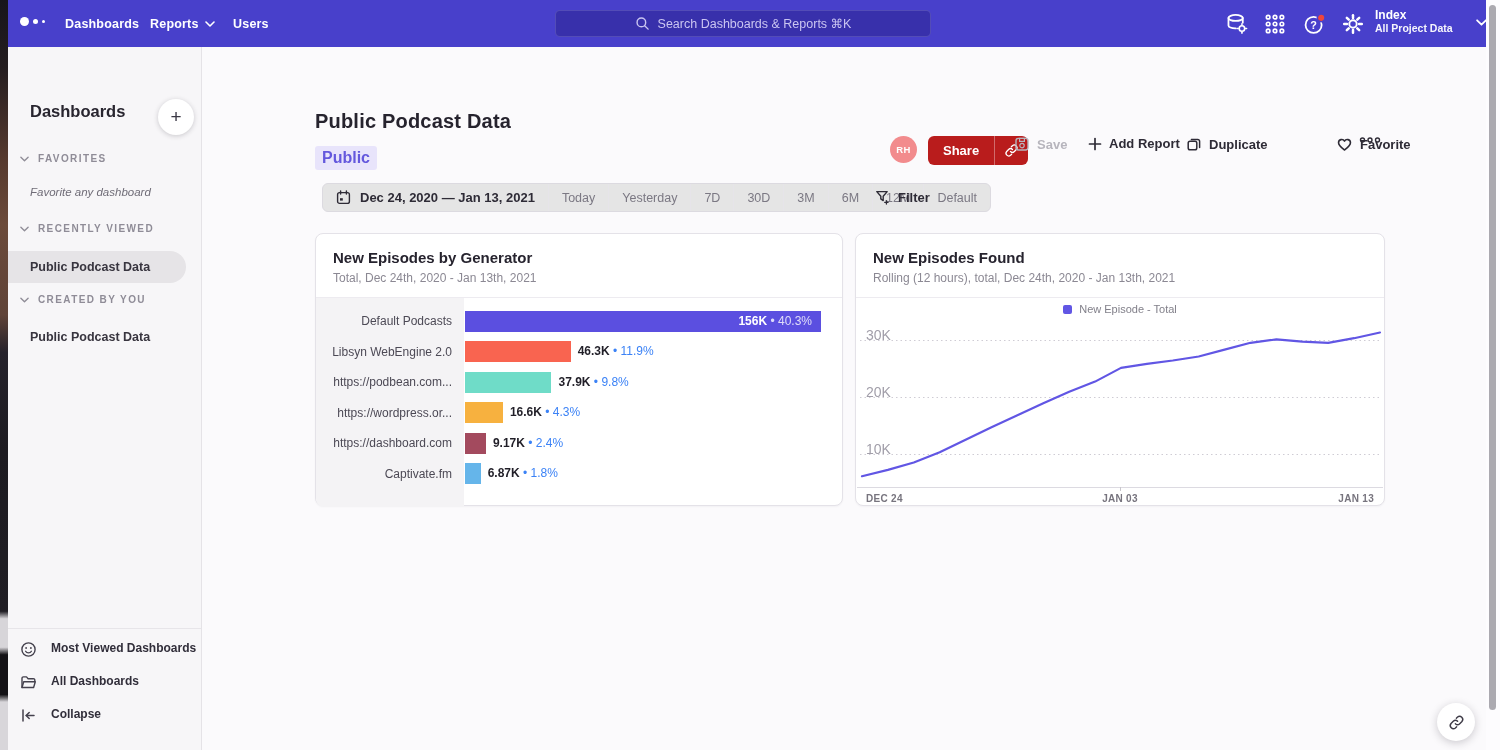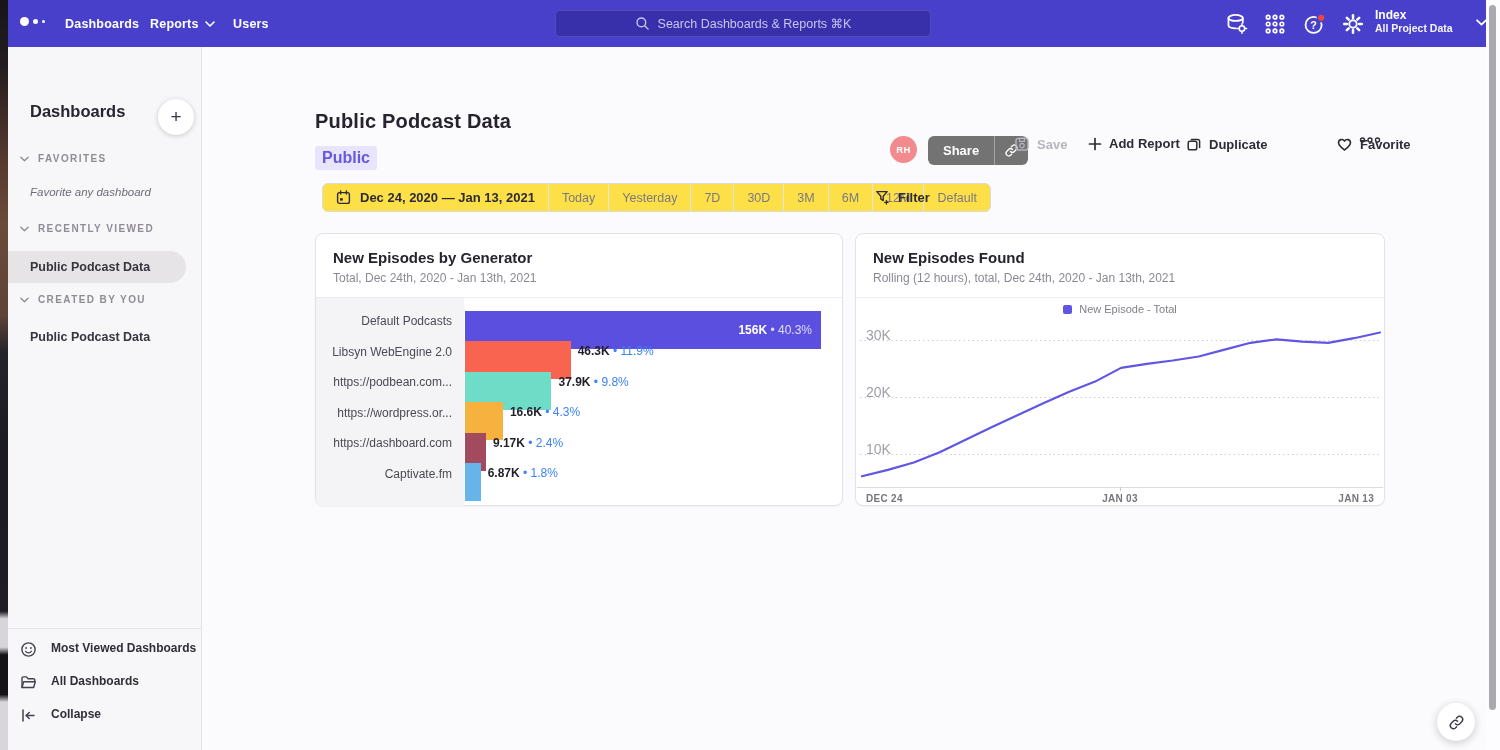--- a/index.html
+++ b/index.html
@@ -50,34 +50,34 @@
 
   
   #main { position:absolute; left:202px; top:47px; width:1284px; height:703px; background:#fbfafc; }
   #page-title { position:absolute; left:113px; top:63px; font-size:20px; font-weight:700; color:#26232e; letter-spacing:.2px; }
   #public-badge { position:absolute; left:113px; top:99px; background:#e8e4fb; color:#6458dd;
     font-size:16px; font-weight:700; padding:3px 7px; border-radius:3px; }
 
   .actions { position:absolute; top:89px; display:flex; align-items:center; }
   #avatar { left:688px; width:27px; height:27px; border-radius:50%; background:#f28b8d; color:#fff;
     font-size:9.5px; font-weight:700; letter-spacing:.5px; display:flex; align-items:center; justify-content:center; cursor:pointer; }
-  #share-btn { left:726px; height:29px; background:#737373; border-radius:6px; overflow:hidden; cursor:pointer; }
+  #share-btn { left:726px; height:29px; background:#b91c1c; border-radius:6px; overflow:hidden; cursor:pointer; }
   #share-label { padding:0 15px; color:#fff; font-size:13px; font-weight:700; line-height:29px; }
   #share-sep { width:1px; height:29px; background:rgba(255,255,255,.35); }
   #share-link-seg { width:33px; height:29px; display:flex; align-items:center; justify-content:center; color:#fff; }
   .act-btn { gap:7px; font-size:13px; font-weight:700; color:#2e2b36; cursor:pointer; }
   .act-btn .aicon { display:flex; }
   #save-btn { left:812px; color:#b7b5bd; }
   #add-report-btn { left:886px; }
   #duplicate-btn { left:984px; }
   #favorite-btn { left:1134px; }
   #more-btn { left:1157px; gap:2px; }
 
   #toolbar { position:absolute; left:120px; top:136px; height:29px; display:inline-flex; align-items:stretch;
-    background:#fde047; border:1px solid #dcdae0; border-radius:6px; }
+    background:#e5e5e5; border:1px solid #dcdae0; border-radius:6px; }
   #date-seg { display:flex; align-items:center; gap:9px; padding:0 13px; font-size:13px; font-weight:700; color:#2e2b36; cursor:pointer; }
   .preset { display:flex; align-items:center; padding:0 13px; border-left:1px solid #e6e4e9;
     font-size:12.5px; font-weight:500; color:#7b7883; cursor:pointer; }
   #filter-btn { position:absolute; left:673px; top:136px; height:29px; display:flex; align-items:center; gap:8px;
     font-size:13px; font-weight:700; color:#2e2b36; cursor:pointer; }
 
   .card { position:absolute; top:186px; background:#fff; border:1px solid #e4e2e8; border-radius:8px;
     box-shadow:0 1px 2px rgba(30,27,40,.04); }
   #card-generator { left:113px; width:528px; height:273px; }
   #card-found { left:653px; width:530px; height:273px; }
@@ -85,21 +85,21 @@
   .card-title { font-size:15px; font-weight:700; color:#26232e; }
   .card-sub { margin-top:5px; font-size:12px; color:#8b8893; }
 
   
   #bar-body { position:relative; height:209px; }
   #bar-label-col { position:absolute; left:0; top:0; bottom:0; width:148px; background:#f4f3f5; border-radius:0 0 0 8px; }
   #bar-rows { position:absolute; left:0; top:8px; right:0; }
   .bar-row { height:30.5px; display:flex; align-items:center; }
   .bar-cat { width:148px; flex:0 0 auto; text-align:right; padding-right:12px; font-size:12px; color:#4c4955; }
   .bar-track { flex:1; margin-right:22px; position:relative; height:21px; }
-  .bar-fill { position:absolute; left:1px; top:0; height:38px; display:flex; align-items:center; justify-content:flex-end; }
+  .bar-fill { position:absolute; left:1px; top:0; height:21px; display:flex; align-items:center; justify-content:flex-end; }
   .bar-val { white-space:nowrap; font-size:12px; margin-left:8px; }
   .bar-val b { color:#211f28; font-weight:700; }
   .bar-val .pct { color:#3b82f6; }
   .bar-val.inside { position:absolute; right:9px; margin:0; }
   .bar-val.inside b { color:#fff; }
   .bar-val.inside .pct { color:rgba(255,255,255,.8); }
 
   
   #legend-row { height:22px; display:flex; align-items:center; justify-content:center; gap:7px; }
   #legend-swatch { width:9px; height:9px; border-radius:2px; }

